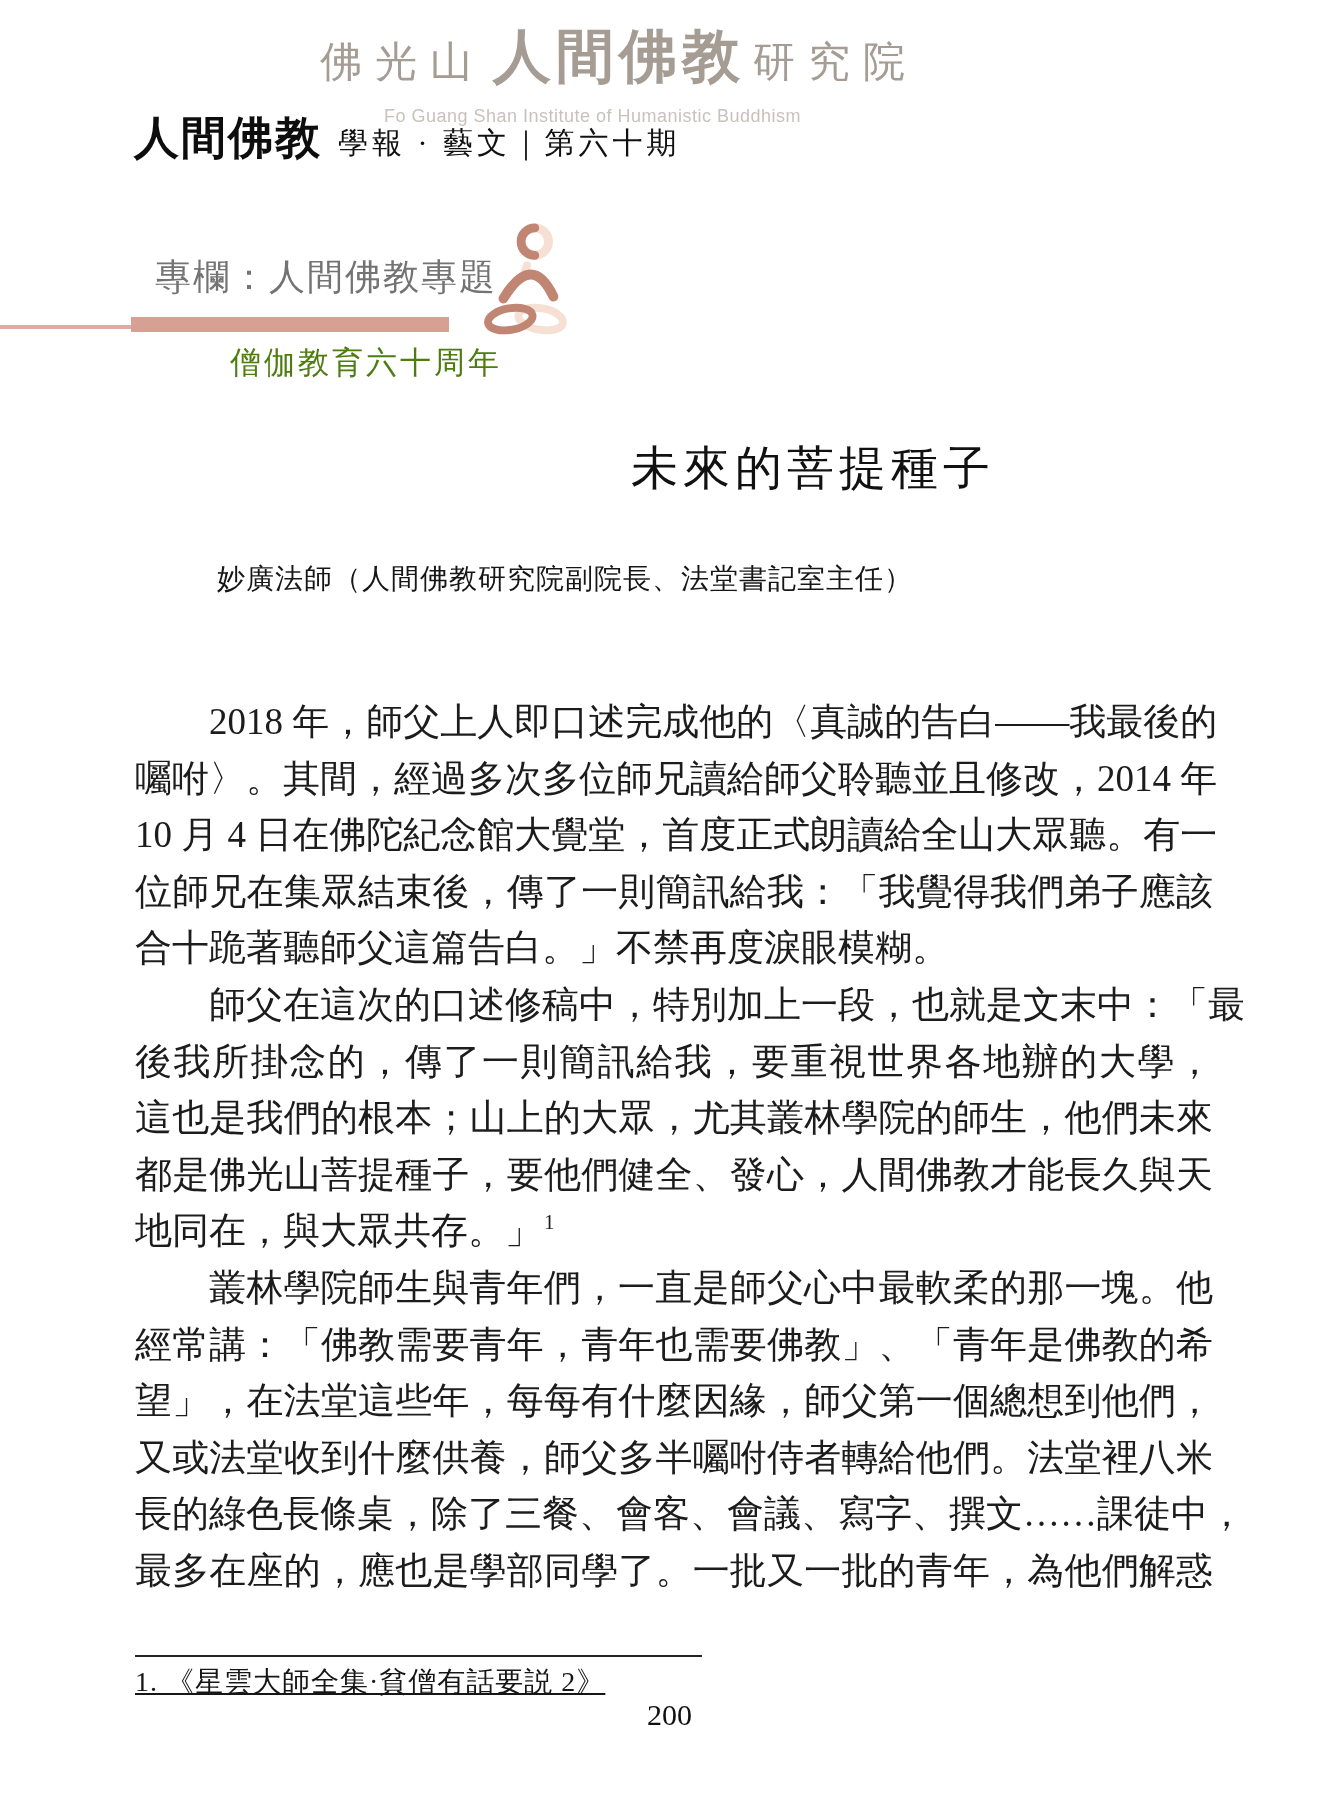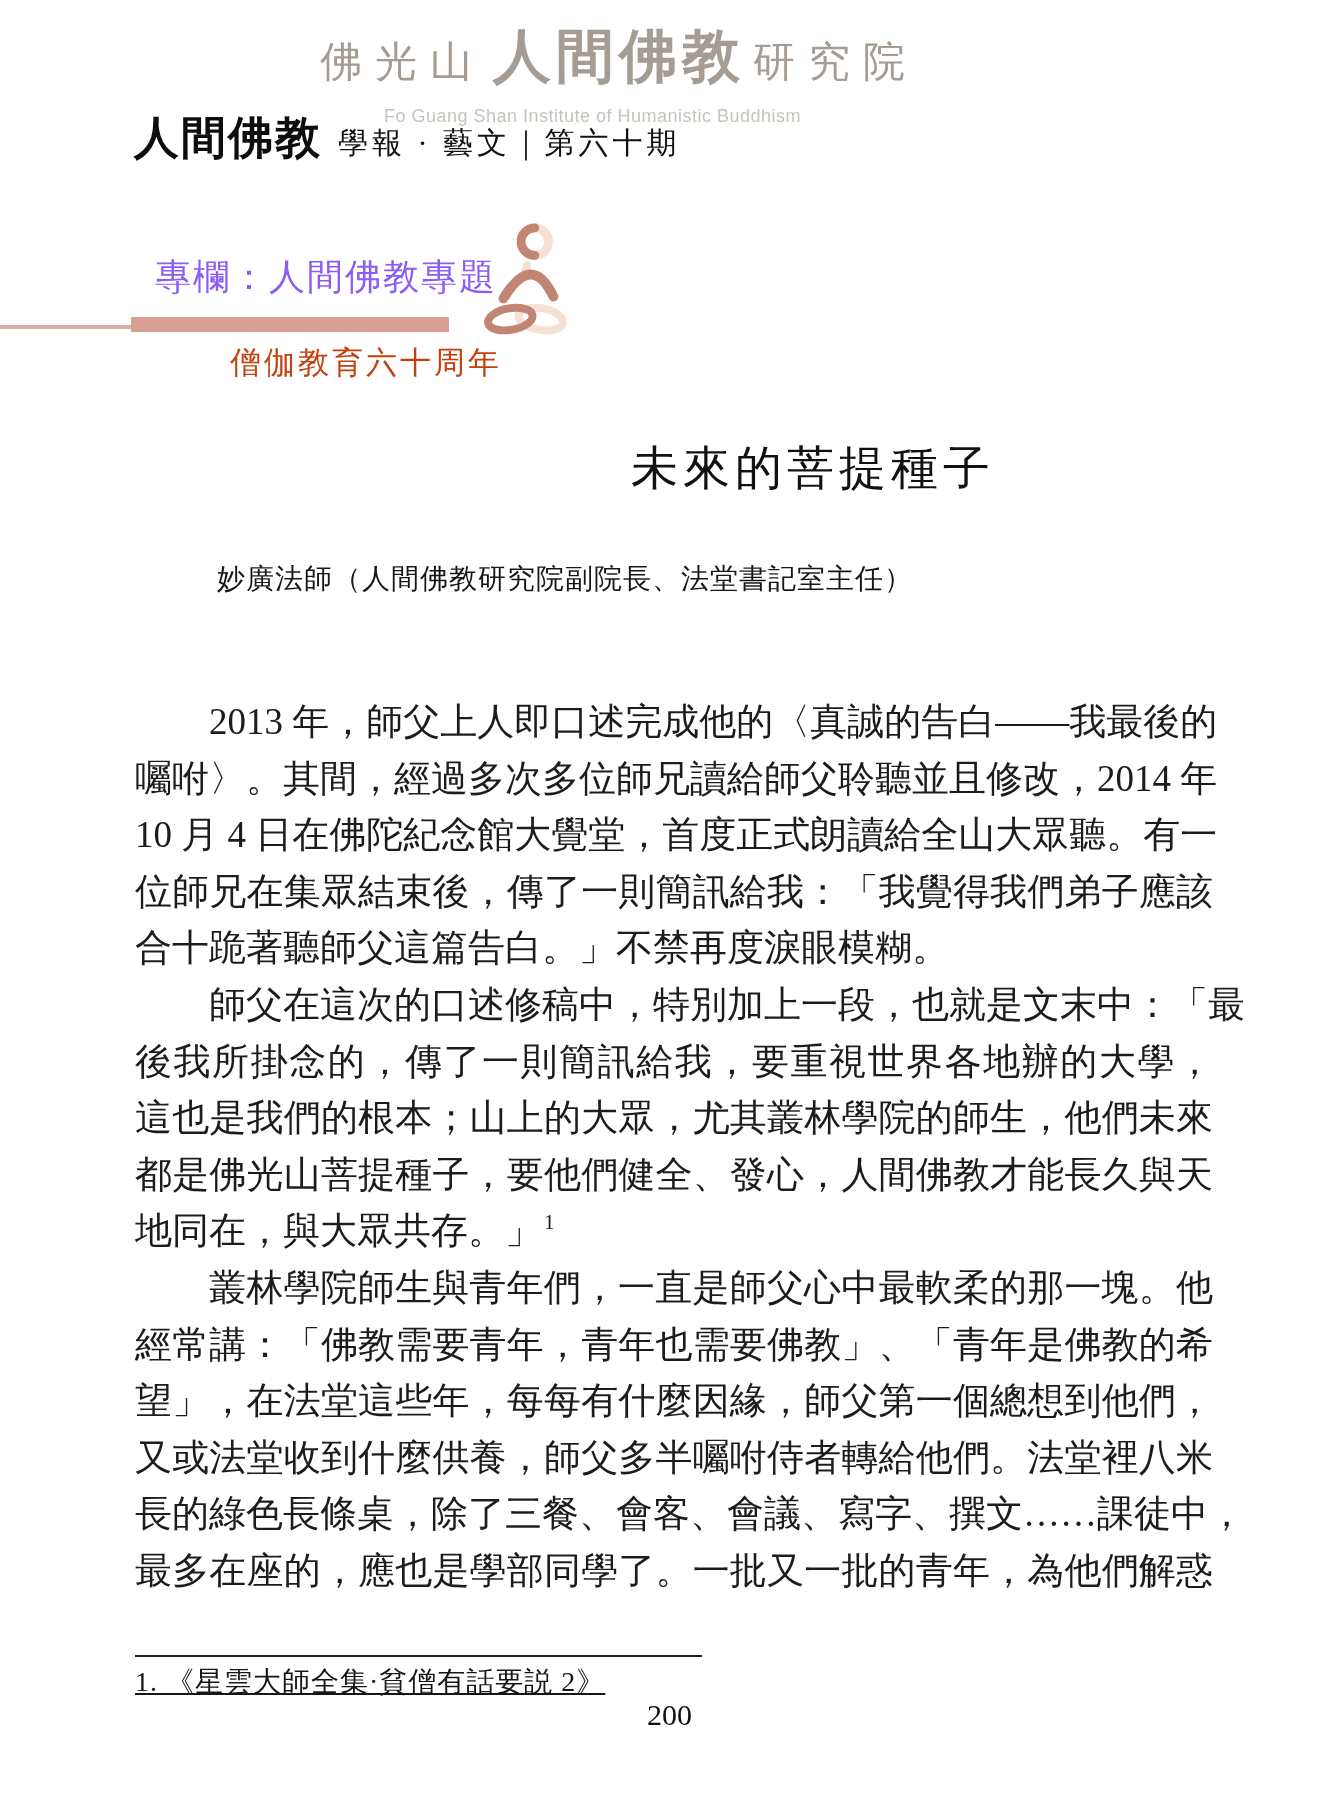--- a/index.html
+++ b/index.html
@@ -13,24 +13,24 @@
   .logo-cjk{white-space:nowrap;color:#a59c94;line-height:70px;}
   .logo-side{font-size:42px;letter-spacing:13px;font-weight:400;}
   .logo-brand{font-size:58px;font-weight:700;letter-spacing:5px;margin:0 4px;}
   .logo-en{margin-top:0;font-family:"Liberation Sans","DejaVu Sans",sans-serif;
     font-size:18px;color:#c8c2bb;letter-spacing:.5px;}
   
   .journal{position:absolute;left:134px;top:108px;display:flex;align-items:baseline;white-space:nowrap;}
   .journal-brand{font-size:45px;font-weight:700;color:#0d0d0d;letter-spacing:2px;}
   .journal-info{font-size:30px;color:#111;margin-left:16px;letter-spacing:4px;}
   
-  .column-label{position:absolute;left:155px;top:253px;font-size:36px;letter-spacing:2px;color:#8b5cf6;}
+  .column-label{position:absolute;left:155px;top:253px;font-size:36px;letter-spacing:2px;color:#737373;}
   .rule-thin{position:absolute;left:0;top:325px;width:131px;height:4px;background:#dcae9f;}
   .rule-thick{position:absolute;left:131px;top:317px;width:318px;height:15px;background:#d6a193;}
-  .column-series{position:absolute;left:230px;top:342px;font-size:31px;letter-spacing:3px;color:#c2410c;font-family:Liberation Mono, monospace;}
+  .column-series{position:absolute;left:230px;top:342px;font-size:31px;letter-spacing:3px;color:#4d7c0f;font-family:Liberation Mono, monospace;}
   .medit-icon{position:absolute;left:476px;top:203px;width:98px;height:142px;}
   
   .article-title{position:absolute;left:135px;top:437px;width:860px;text-align:right;
     font-size:47px;letter-spacing:5px;color:#111;}
   .article-author{position:absolute;left:115px;top:560px;width:900px;text-align:center;
     font-size:28px;letter-spacing:1px;color:#161616;}
   
   .article-body{position:absolute;left:135px;top:694px;width:1078px;}
   .body-line{
     height:56.6px;line-height:56.6px;font-size:37px;white-space:nowrap;
@@ -78,21 +78,21 @@
     <path d="M 28 96 Q 57 48 79 94" fill="none" stroke="#c18574" stroke-width="10" stroke-linecap="round"></path>
     <ellipse cx="35" cy="117" rx="23" ry="11" fill="none" stroke="#c18574" stroke-width="8" transform="rotate(-10 35 117)"></ellipse>
   </svg>
 
   <div class="column-series">僧伽教育六十周年</div>
 
   <h1 class="article-title" style="margin:0;font-weight:400;">未來的菩提種子</h1>
   <div class="article-author">妙廣法師（人間佛教研究院副院長、法堂書記室主任）</div>
 
   <div class="article-body">
-      <div class="body-line indent">2013 年，師父上人即口述完成他的〈真誠的告白——我最後的</div>
+      <div class="body-line indent">2018 年，師父上人即口述完成他的〈真誠的告白——我最後的</div>
       <div class="body-line">囑咐〉。其間，經過多次多位師兄讀給師父聆聽並且修改，2014 年</div>
       <div class="body-line">10 月 4 日在佛陀紀念館大覺堂，首度正式朗讀給全山大眾聽。有一</div>
       <div class="body-line">位師兄在集眾結束後，傳了一則簡訊給我：「我覺得我們弟子應該</div>
       <div class="body-line short">合十跪著聽師父這篇告白。」不禁再度淚眼模糊。</div>
       <div class="body-line indent">師父在這次的口述修稿中，特別加上一段，也就是文末中：「最</div>
       <div class="body-line">後我所掛念的，傳了一則簡訊給我，要重視世界各地辦的大學，</div>
       <div class="body-line">這也是我們的根本；山上的大眾，尤其叢林學院的師生，他們未來</div>
       <div class="body-line">都是佛光山菩提種子，要他們健全、發心，人間佛教才能長久與天</div>
       <div class="body-line short">地同在，與大眾共存。」<sup>1</sup></div>
       <div class="body-line indent">叢林學院師生與青年們，一直是師父心中最軟柔的那一塊。他</div>

